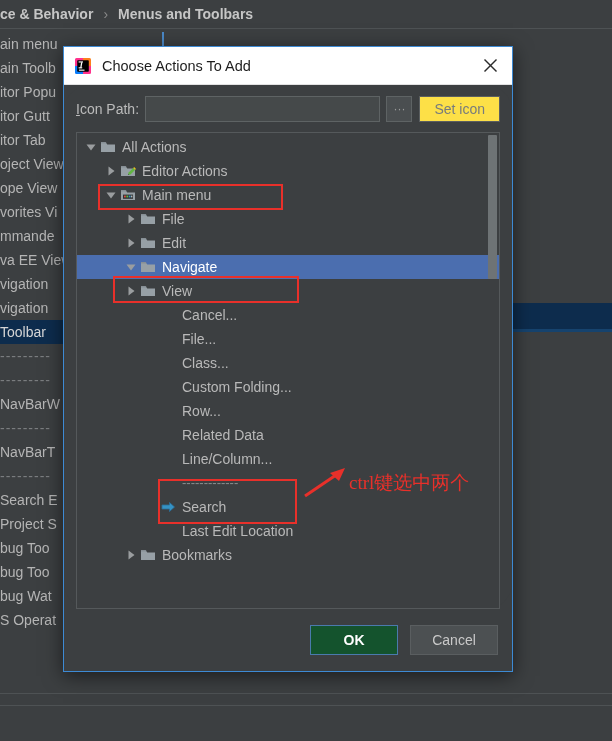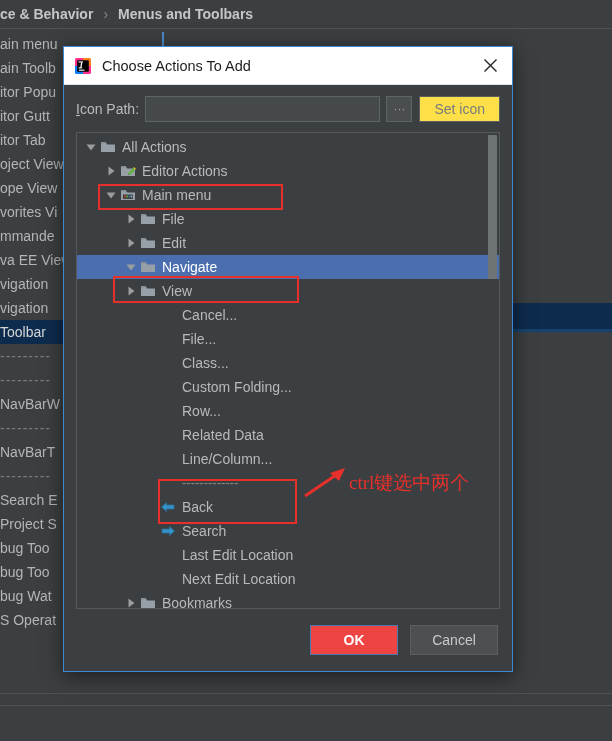--- a/index.html
+++ b/index.html
@@ -298,21 +298,21 @@
     height: 30px;
     min-width: 88px;
     font-size: 14px;
     font-family: "Liberation Sans", sans-serif;
     cursor: pointer;
     border: 1px solid #5a5e60;
     color: #c9c9c9;
     background: #4c5052;
   }
   #ok-button {
-    background: #ef4444;
+    background: #14532d;
     border: 1px solid #4a7aad;
     color: #ffffff;
     font-weight: bold;
     margin-right: 12px;
     margin-left: 8px;
   }
 
   
   .anno-box {
     position: absolute;
@@ -587,46 +587,30 @@
             <span style="flex: 0 0 auto; width: 66px; height: 24px;"></span>
             <span class="twist none"></span>
             <span class="ticon"></span>
             <span class="tlabel">-------------</span>
           </div>
           <div class="trow">
             <span style="flex: 0 0 auto; width: 66px; height: 24px;"></span>
             <span class="twist none"></span>
             <span class="ticon">
               <svg width="16" height="16" viewBox="0 0 16 16">
-                <path d="M1.5 8 L6.5 3.5 L6.5 6 L14 6 L14 10 L6.5 10 L6.5 12.5 Z" fill="#3592c4" stroke="#2b6f9b" stroke-width="0.8" stroke-linejoin="round"></path>
-              </svg>
-            </span>
-            <span class="tlabel">Back</span>
-          </div>
-          <div class="trow">
-            <span style="flex: 0 0 auto; width: 66px; height: 24px;"></span>
-            <span class="twist none"></span>
-            <span class="ticon">
-              <svg width="16" height="16" viewBox="0 0 16 16">
                 <path d="M14.5 8 L9.5 3.5 L9.5 6 L2 6 L2 10 L9.5 10 L9.5 12.5 Z" fill="#3592c4" stroke="#2b6f9b" stroke-width="0.8" stroke-linejoin="round"></path>
               </svg>
             </span>
             <span class="tlabel">Search</span>
           </div>
           <div class="trow">
             <span style="flex: 0 0 auto; width: 66px; height: 24px;"></span>
             <span class="twist none"></span>
             <span class="ticon"></span>
             <span class="tlabel">Last Edit Location</span>
-          </div>
-          <div class="trow">
-            <span style="flex: 0 0 auto; width: 66px; height: 24px;"></span>
-            <span class="twist none"></span>
-            <span class="ticon"></span>
-            <span class="tlabel">Next Edit Location</span>
           </div>
           <div class="trow">
             <span style="flex: 0 0 auto; width: 46px; height: 24px;"></span>
             <span class="twist">
               <svg width="10" height="10" viewBox="0 0 10 10">
                 <path d="M2.5 0.5 L8.5 5 L2.5 9.5 Z" fill="#9a9d9f"></path>
               </svg>
             </span>
             <span class="ticon">
               <svg width="16" height="16" viewBox="0 0 16 16">

